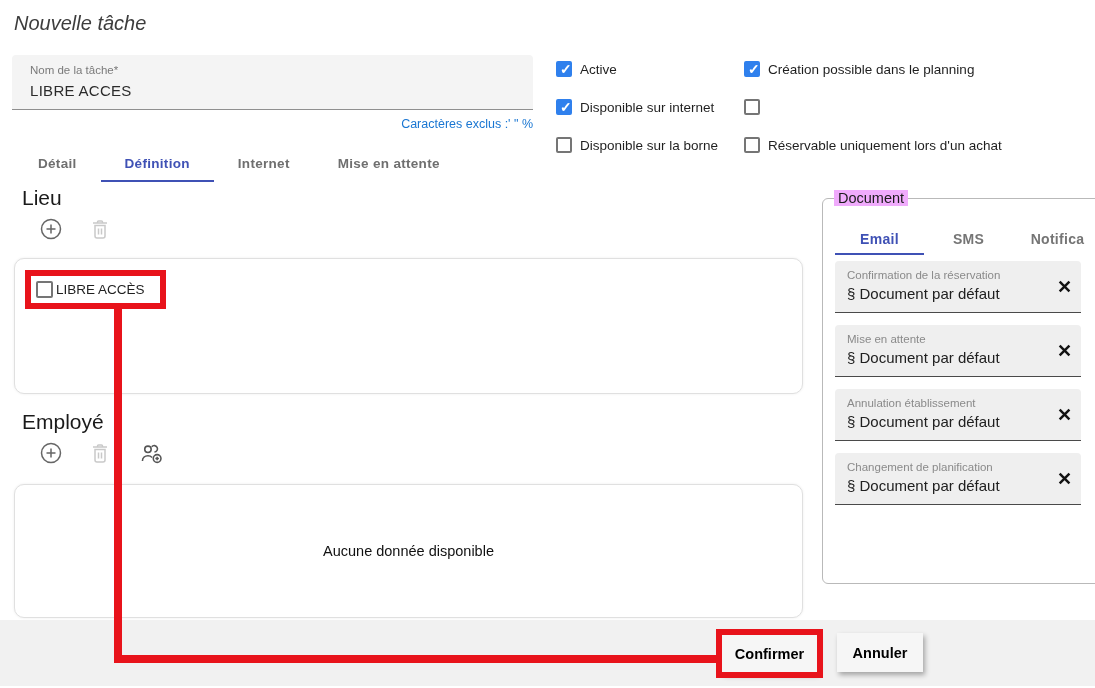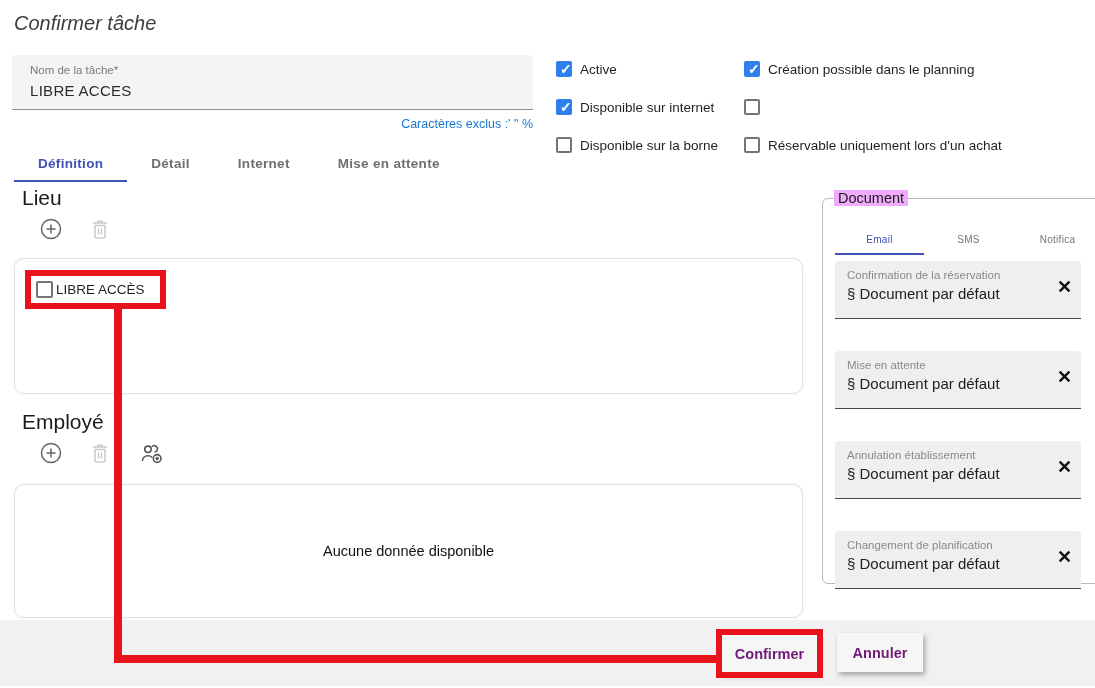--- a/index.html
+++ b/index.html
@@ -41,53 +41,53 @@
   .lieu-item { position:absolute; left:21px; top:22px; display:flex; align-items:center; gap:3px;
     font-size:13.5px; color:#1f1f1f; cursor:pointer; }
   .lieu-item .cb { width:17px; height:17px; }
 
   
   #docPanel { position:absolute; left:822px; top:198px; width:290px; height:386px;
     border:1px solid #b9b9b9; border-radius:6px; background:#fff; }
   #docPanel .legend { position:absolute; left:11px; top:-9px; background:#f0abfc; padding:0 4px;
     font-size:14.5px; color:#1a1a1a; }
   .ptabs { position:absolute; left:12px; top:29px; display:flex; }
-  .ptab { width:89px; height:27px; line-height:23px; text-align:center; font-size:10px;
-    font-weight:normal; letter-spacing:.3px; color:#757575; cursor:pointer; }
+  .ptab { width:89px; height:27px; line-height:23px; text-align:center; font-size:14px;
+    font-weight:bold; letter-spacing:.3px; color:#757575; cursor:pointer; }
   .ptab.active { color:#3F51B5; border-bottom:2px solid #3F51B5; }
   .doc-items { position:absolute; left:12px; top:62px; width:246px; }
-  .doc-item { position:relative; height:58px; margin-bottom:32px; background:#efefef;
+  .doc-item { position:relative; height:52px; margin-bottom:12px; background:#efefef;
     border-bottom:1px solid #4a4a4a; border-radius:4px 4px 0 0; padding:8px 19px 0 12px; cursor:pointer; }
   .doc-item .dl { font-size:11.5px; color:#8a8a8a; white-space:nowrap; }
   .doc-item .dv { font-size:15px; color:#202020; margin-top:4px; white-space:nowrap; }
   .doc-item .x { position:absolute; right:9px; top:17px; font-size:18px; font-weight:bold;
     color:#111; cursor:pointer; line-height:1; }
 
   
   #footer { position:absolute; left:0; top:620px; width:1095px; height:66px; background:#f1f1f1; }
   .btn { position:absolute; height:39px; background:#f6f6f6; border:none;
     box-shadow:2px 3px 5px rgba(0,0,0,.32); font-family:inherit; font-weight:bold;
-    font-size:14.5px; color:#701a75; display:flex; align-items:center; justify-content:center; cursor:pointer; }
+    font-size:14.5px; color:#000000; display:flex; align-items:center; justify-content:center; cursor:pointer; }
   #confirmBtn { left:722px; top:14px; width:95px; }
   #cancelBtn  { left:837px; top:13px; width:86px; }
 
   
   .ann { position:absolute; z-index:60; pointer-events:none; }
   .red-box { border:6px solid #E8131B; background:transparent; }
   #annBox1 { left:25px;  top:270px; width:141px; height:39px; }
   #annBox2 { left:716px; top:629px; width:107px; height:49px; }
   #annV { left:114px; top:309px; width:8px; height:354px; background:#E8131B; }
   #annH { left:114px; top:655px; width:602px; height:8px; background:#E8131B; }
 </style>
 </head>
 <body>
 
 <div id="screen">
 
-  <div class="page-title">Confirmer tâche</div>
+  <div class="page-title">Nouvelle tâche</div>
 
   <div class="name-field">
     <div class="fl">Nom de la tâche*</div>
     <div class="fv">LIBRE ACCES</div>
   </div>
   <div class="hint">Caractères exclus :' " %</div>
 
   <div class="opts-col" id="optsL">
     <div class="opt">
       <span class="cb checked"></span>
@@ -111,22 +111,22 @@
     <div class="opt">
       <span class="cb"></span>
     </div>
     <div class="opt">
       <span class="cb"></span>
       <span>Réservable uniquement lors d'un achat</span>
     </div>
   </div>
 
   <div class="tabbar">
+    <div class="tab">Détail</div>
     <div class="tab active">Définition</div>
-    <div class="tab">Détail</div>
     <div class="tab">Internet</div>
     <div class="tab">Mise en attente</div>
   </div>
 
   <div class="section-label" style="top:186px">Lieu</div>
 
   <div class="icon-btn" style="left:39px; top:217px">
     <span>
       <svg width="24" height="24" viewBox="0 0 24 24" fill="none" stroke="#666" stroke-width="1.5">
         <circle cx="12" cy="12" r="9.5"></circle>

